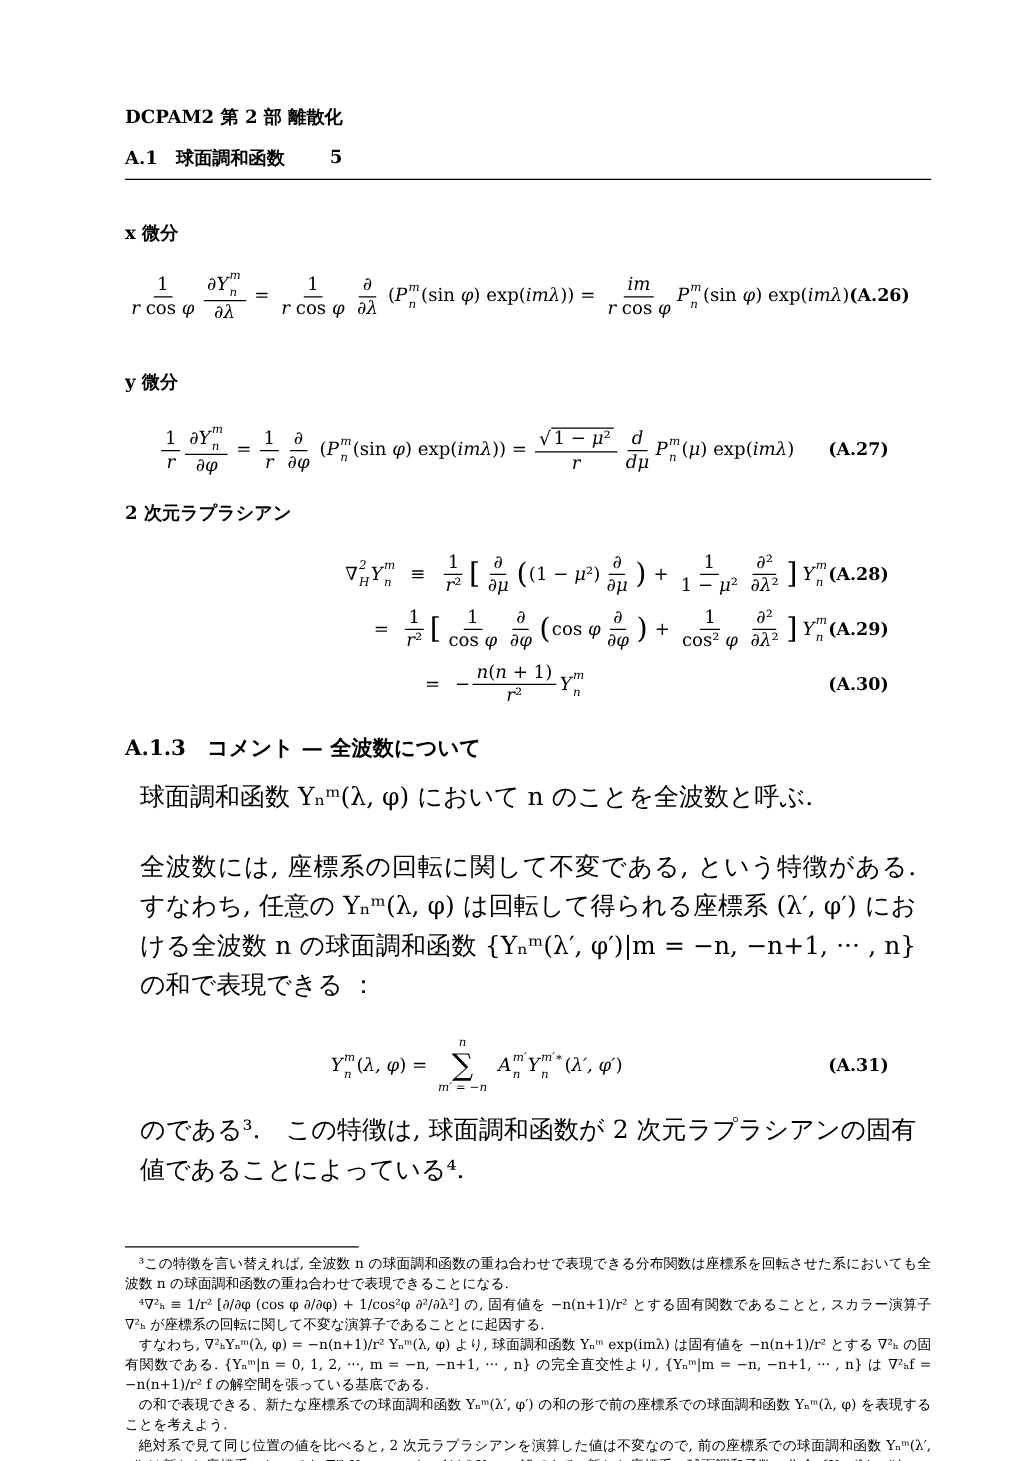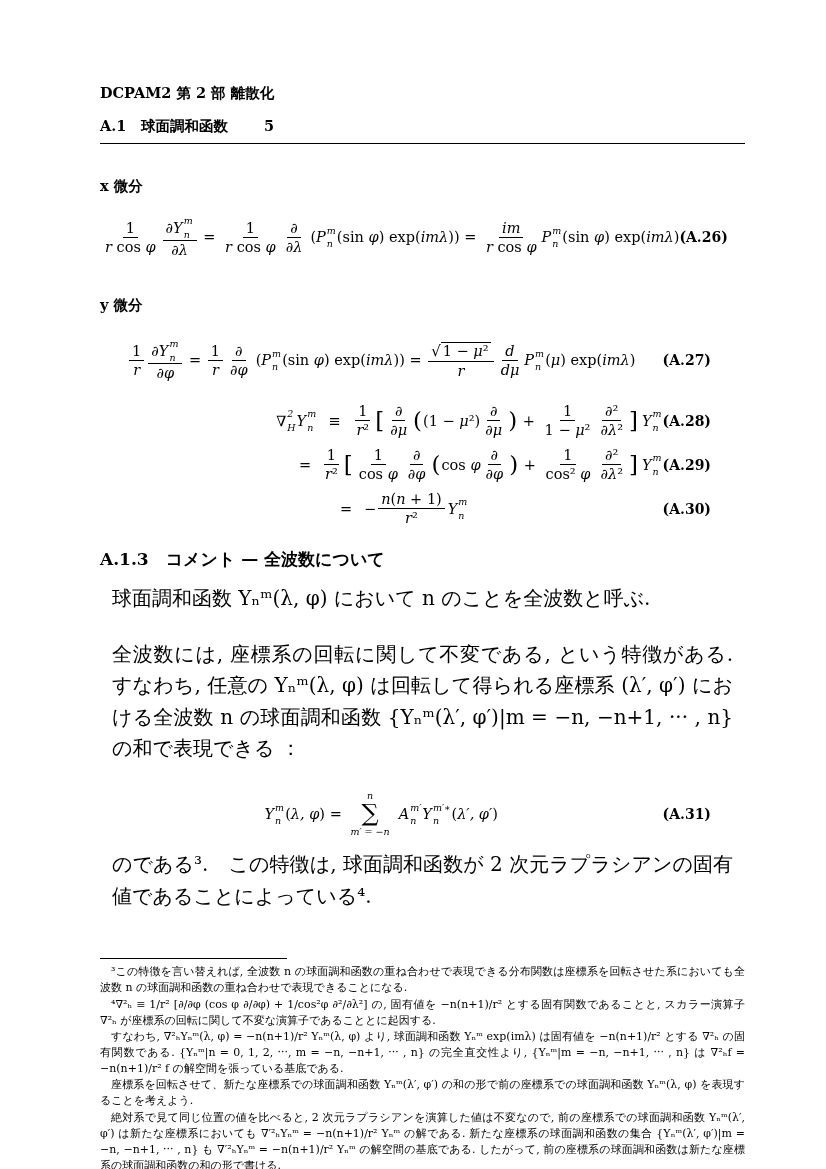--- a/index.html
+++ b/index.html
@@ -131,20 +131,21 @@
         <span class="ss" data-name="math-token"><span class="mi" data-name="math-token">P</span><span class="sscol" data-name="math-token"><span class="sss" data-name="math-token">m</span><span class="sss" data-name="math-token">n</span></span></span>
         <span class="mn" data-name="math-token">(</span>
         <span class="mi" data-name="math-token">μ</span>
         <span class="mn" data-name="math-token">) exp(</span>
         <span class="mi" data-name="math-token">imλ</span>
         <span class="mn" data-name="math-token">)</span>
       </span>
     <span class="eq-num" data-name="equation-a27-number">(A.27)</span>
   </div>
 
+  <div class="slabel" data-name="section-label-laplacian">2 次元ラプラシアン</div>
 
   <div class="eqa-block" data-name="equations-a28-a30">
     <div class="eqa" data-name="equation-a28">
       <span class="eqa-lhs math" data-name="equation-a28-lhs">
           <span class="ss" data-name="math-token"><span class="mn" data-name="math-token">∇</span><span class="sscol" data-name="math-token"><span class="sss" data-name="math-token">2</span><span class="sss" data-name="math-token">H</span></span></span>
           <span class="ss" data-name="math-token"><span class="mi" data-name="math-token">Y</span><span class="sscol" data-name="math-token"><span class="sss" data-name="math-token">m</span><span class="sss" data-name="math-token">n</span></span></span>
         </span>
       <span class="eqa-rel math" data-name="equation-a28-relation">≡</span>
       <span class="eqa-rhs math" data-name="equation-a28-rhs">
           <span class="frac" data-name="math-token"><span class="fnum" data-name="math-token"><span class="mn" data-name="math-token">1</span></span><span class="fden" data-name="math-token"><span class="mi" data-name="math-token">r</span><span class="mn" data-name="math-token">²</span></span></span>
@@ -223,21 +224,21 @@
     <span class="eq-num" data-name="equation-a31-number">(A.31)</span>
   </div>
 
   <p class="body-text" data-name="paragraph-eigenvalue">のである³.　この特徴は, 球面調和函数が 2 次元ラプラシアンの固有値であることによっている⁴.</p>
 
   <div class="footnotes" data-name="footnotes-section">
     <div class="fn-rule" data-name="footnote-rule"></div>
     <p class="fn" data-name="footnote-3">³この特徴を言い替えれば, 全波数 n の球面調和函数の重ね合わせで表現できる分布関数は座標系を回転させた系においても全波数 n の球面調和函数の重ね合わせで表現できることになる.</p>
     <p class="fn" data-name="footnote-4-definition">⁴∇²ₕ ≡ 1/r² [∂/∂φ (cos φ ∂/∂φ) + 1/cos²φ ∂²/∂λ²] の, 固有値を −n(n+1)/r² とする固有関数であることと, スカラー演算子 ∇²ₕ が座標系の回転に関して不変な演算子であることとに起因する.</p>
     <p class="fn" data-name="footnote-4-paragraph-2">すなわち, ∇²ₕYₙᵐ(λ, φ) = −n(n+1)/r² Yₙᵐ(λ, φ) より, 球面調和函数 Yₙᵐ exp(imλ) は固有値を −n(n+1)/r² とする ∇²ₕ の固有関数である. {Yₙᵐ|n = 0, 1, 2, ···,  m = −n, −n+1, ··· , n} の完全直交性より, {Yₙᵐ|m = −n, −n+1, ··· , n} は ∇²ₕf = −n(n+1)/r² f の解空間を張っている基底である.</p>
-    <p class="fn" data-name="footnote-4-paragraph-3">座標系を回転させて、新たな座標系での球面調和函数 Yₙᵐ(λ′, φ′) の和の形で前の座標系での球面調和函数 Yₙᵐ(λ, φ) を表現することを考えよう.</p>
+    <p class="fn" data-name="footnote-4-paragraph-3">の和で表現できる、新たな座標系での球面調和函数 Yₙᵐ(λ′, φ′) の和の形で前の座標系での球面調和函数 Yₙᵐ(λ, φ) を表現することを考えよう.</p>
     <p class="fn" data-name="footnote-4-paragraph-4">絶対系で見て同じ位置の値を比べると, 2 次元ラプラシアンを演算した値は不変なので, 前の座標系での球面調和函数 Yₙᵐ(λ′, φ′) は新たな座標系においても ∇′²ₕYₙᵐ = −n(n+1)/r² Yₙᵐ の解である. 新たな座標系の球面調和函数の集合 {Yₙᵐ(λ′, φ′)|m = −n, −n+1, ··· , n} も ∇′²ₕYₙᵐ = −n(n+1)/r² Yₙᵐ の解空間の基底である. したがって, 前の座標系の球面調和函数は新たな座標系の球面調和函数の和の形で書ける.</p>
   </div>
 
   <div class="footer" data-name="page-footer">
     <div class="footer-rule" data-name="footer-rule"></div>
     <div class="footer-row" data-name="footer-row">
       <span data-name="footer-source-file">kyuumen/kyuumen.tex</span>
       <span data-name="footer-date-credit">2005/006/20(地球流体電脳倶楽部)</span>
     </div>
   </div>

